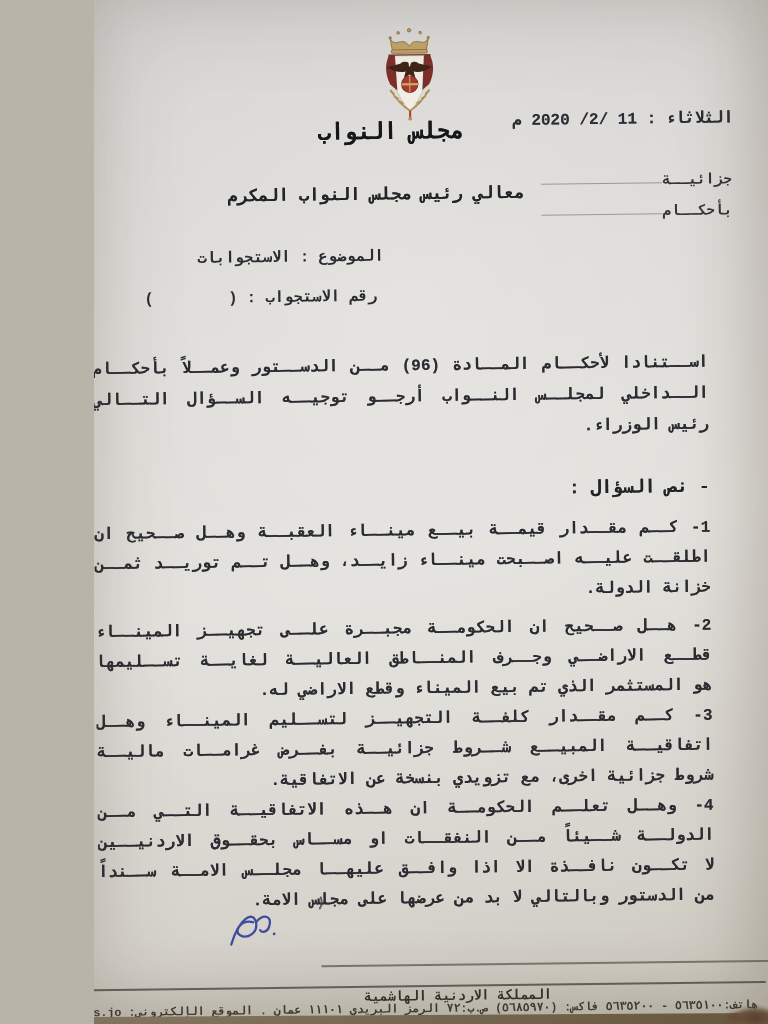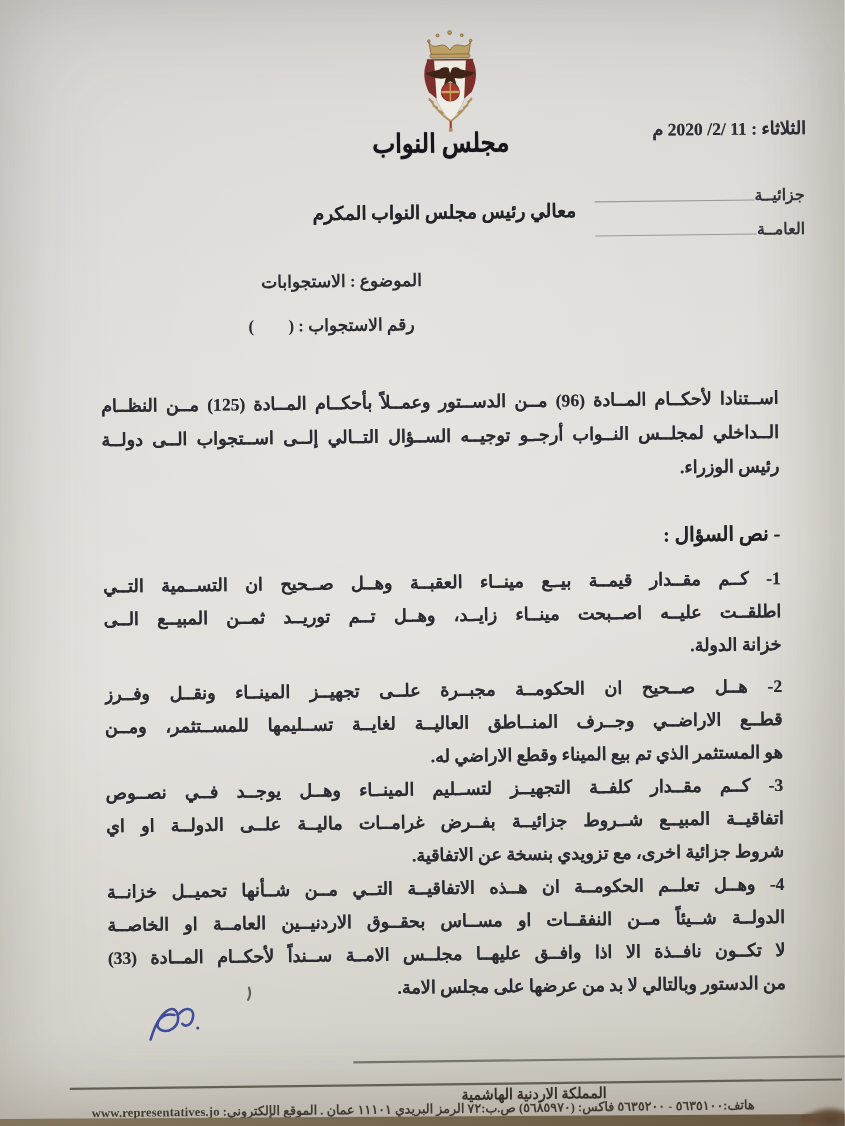--- a/index.html
+++ b/index.html
@@ -1,18 +1,18 @@
 <!DOCTYPE html>
 <html lang="ar" dir="rtl"><head>
 <meta charset="utf-8">
 <style>
   html,body{margin:0;padding:0;background:#b9b4aa;}
   .photo{
-    position:relative;width:768px;height:1024px;overflow:hidden;
-    font-family:Liberation Serif, serif;direction:rtl;
+    position:relative;width:674px;height:1024px;overflow:hidden;
+    font-family:Liberation Mono, monospace;direction:rtl;
     background:
       radial-gradient(130% 95% at 45% 32%, rgba(255,255,255,.28), rgba(255,255,255,0) 62%),
       linear-gradient(168deg,#d2d1cf 0%,#dad8d4 28%,#e0ded9 55%,#d6d3cc 84%,#c9c5bb 100%);
   }
   .vignette{position:absolute;inset:0;pointer-events:none;
     box-shadow:inset 0 0 95px rgba(80,72,56,.20), inset -18px -28px 60px rgba(95,80,55,.14);}
   .rot{position:absolute;inset:0;transform:rotate(-0.7deg);transform-origin:50% 50%;color:#2c2d33;}
 
   .emblem{position:absolute;top:26px;right:320px;width:66px;height:96px;}
   .org-name{position:absolute;top:118px;right:300px;font-size:22px;font-weight:700;
@@ -98,21 +98,21 @@
 
     <div class="org-name">مجلس النواب</div>
     <div class="date-line">الثلاثاء : 11 /2/ 2020 م</div>
 
     <div class="ref-block">
       <div class="ref-row">
         <span class="lbl">جزائيــة</span>
         <span class="ref-leader"></span>
       </div>
       <div class="ref-row">
-        <span class="lbl">العامــة</span>
+        <span class="lbl">بأحكــام</span>
         <span class="ref-leader"></span>
       </div>
     </div>
 
     <div class="addressee">معالي رئيس مجلس النواب المكرم</div>
     <div class="subject">الموضوع : الاستجوابات</div>
     <div class="claim-no">رقم الاستجواب : (        )</div>
 
     <div class="block intro">
       <div class="l">اســتنادا لأحكــام المــادة (96) مــن الدســتور وعمــلاً بأحكــام المــادة (125) مــن النظــام</div>

